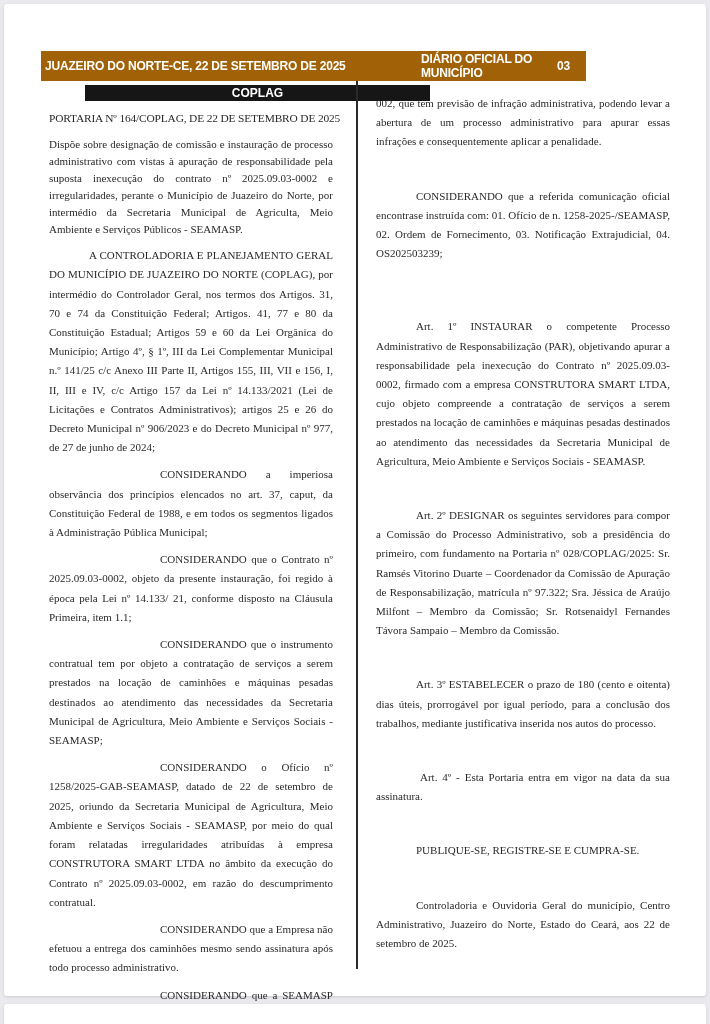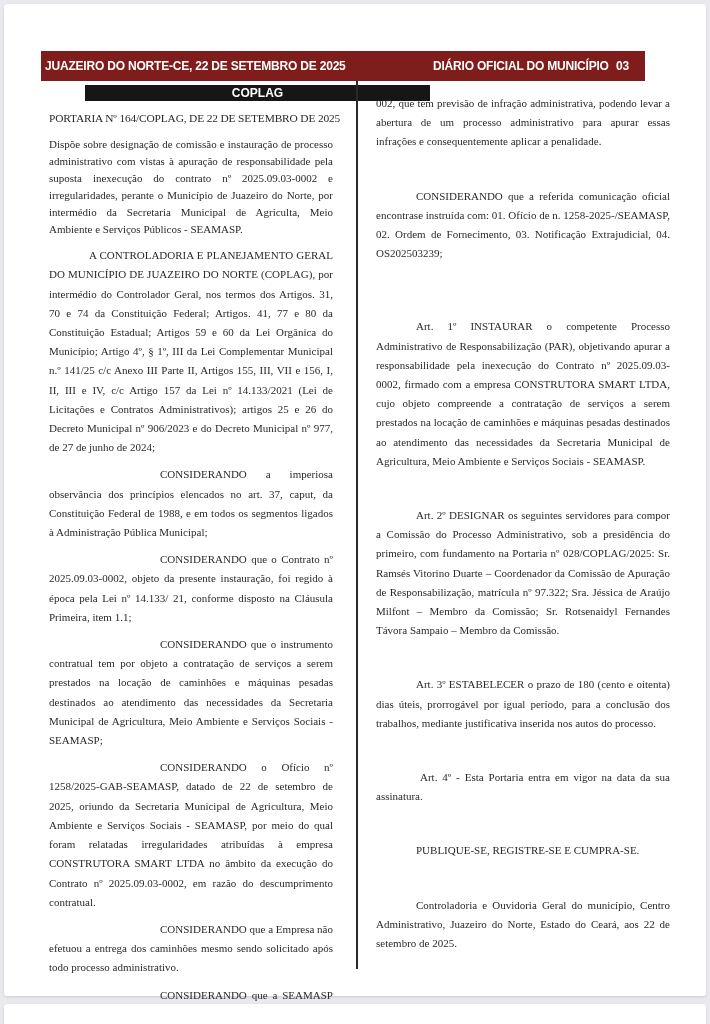--- a/index.html
+++ b/index.html
@@ -1,22 +1,22 @@
 <!DOCTYPE html>
 <html><head>
 <meta charset="utf-8">
 <style>
   * { box-sizing: border-box; margin: 0; padding: 0; }
   html, body { width: 710px; height: 1024px; overflow: hidden; }
   body { background: #e9e9ee; font-family: "Liberation Serif", "DejaVu Serif", serif; color: #2a2a2a; position: relative; }
   .page { position: absolute; left: 4px; top: 4px; width: 702px; height: 992px; background: #ffffff; border-radius: 3px; box-shadow: 0 1px 3px rgba(0,0,0,0.12); }
   .page2 { position: absolute; left: 4px; top: 1004px; width: 702px; height: 40px; background: #ffffff; border-radius: 3px; box-shadow: 0 1px 3px rgba(0,0,0,0.12); }
-  .header-bar { position: absolute; left: 37px; top: 47px; width: 604px; height: 30px; background: #7f1d1d; color: #fff; font-family: "Liberation Sans", "DejaVu Sans", sans-serif; font-weight: bold; font-size: 12px; display: flex; align-items: center; letter-spacing: -0.2px; }
+  .header-bar { position: absolute; left: 37px; top: 47px; width: 545px; height: 30px; background: #a16207; color: #fff; font-family: "Liberation Sans", "DejaVu Sans", sans-serif; font-weight: bold; font-size: 12px; display: flex; align-items: center; letter-spacing: -0.2px; }
   .header-bar .left { position: absolute; left: 4px; }
-  .header-bar .center { position: absolute; left: 392px; }
+  .header-bar .center { position: absolute; left: 380px; }
   .header-bar .page-no { position: absolute; right: 16px; }
   .section-bar { position: absolute; left: 37px; top: 81px; width: 345px; height: 16px; background: #161616; color: #fff; font-family: "Liberation Sans", "DejaVu Sans", sans-serif; font-weight: bold; font-size: 12px; text-align: center; line-height: 16px; margin-left: 44px; }
   .divider { position: absolute; left: 352px; top: 77px; width: 2px; height: 888px; background: #2a2a2a; }
   .col { position: absolute; font-size: 11px; line-height: 19.2px; text-align: justify; }
   .col-left { left: 37px; top: 97px; width: 300px; }
   .col-right { left: 364px; top: 82px; width: 310px; }
   .col p { margin: 8px; }
   .indent { text-indent: 40px; }
   .indent-lg { text-indent: 40px; }
   .portaria-title { text-align: left; font-size: 11.4px; white-space: nowrap; letter-spacing: -0.15px; }
@@ -43,21 +43,21 @@
   <div class="divider"></div>
 
   <div class="col col-left">
     <p class="portaria-title">PORTARIA Nº 164/COPLAG, DE 22 DE SETEMBRO DE 2025</p>
     <p class="ementa">Dispõe sobre designação de comissão e instauração de processo administrativo com vistas à apuração de responsabilidade pela suposta inexecução do contrato nº 2025.09.03-0002 e irregularidades, perante o Município de Juazeiro do Norte, por intermédio da Secretaria Municipal de Agriculta, Meio Ambiente e Serviços Públicos - SEAMASP.</p>
     <p class="indent caps-intro">A CONTROLADORIA E PLANEJAMENTO GERAL DO MUNICÍPIO DE JUAZEIRO DO NORTE (COPLAG), por intermédio do Controlador Geral, nos termos dos Artigos. 31, 70 e 74 da Constituição Federal; Artigos. 41, 77 e 80 da Constituição Estadual; Artigos 59 e 60 da Lei Orgânica do Município; Artigo 4º, § 1º, III da Lei Complementar Municipal n.º 141/25 c/c Anexo III Parte II, Artigos 155, III, VII e 156, I, II, III e IV, c/c Artigo 157 da Lei nº 14.133/2021 (Lei de Licitações e Contratos Administrativos); artigos 25 e 26 do Decreto Municipal nº 906/2023 e do Decreto Municipal nº 977, de 27 de junho de 2024;</p>
     <p class="indent-lg" style="text-indent:111px">CONSIDERANDO a imperiosa observância dos princípios elencados no art. 37, caput, da Constituição Federal de 1988, e em todos os segmentos ligados à Administração Pública Municipal;</p>
     <p style="text-indent:111px">CONSIDERANDO que o Contrato nº 2025.09.03-0002, objeto da presente instauração, foi regido à época pela Lei nº 14.133/ 21, conforme disposto na Cláusula Primeira, item 1.1;</p>
     <p style="text-indent:111px">CONSIDERANDO que o instrumento contratual tem por objeto a contratação de serviços a serem prestados na locação de caminhões e máquinas pesadas destinados ao atendimento das necessidades da Secretaria Municipal de Agricultura, Meio Ambiente e Serviços Sociais - SEAMASP;</p>
     <p style="text-indent:111px">CONSIDERANDO o Ofício nº 1258/2025-GAB-SEAMASP, datado de 22 de setembro de 2025, oriundo da Secretaria Municipal de Agricultura, Meio Ambiente e Serviços Sociais - SEAMASP, por meio do qual foram relatadas irregularidades atribuídas à empresa CONSTRUTORA SMART LTDA no âmbito da execução do Contrato nº 2025.09.03-0002, em razão do descumprimento contratual.</p>
-    <p style="text-indent:111px">CONSIDERANDO que a Empresa não efetuou a entrega dos caminhões mesmo sendo solicitado após todo processo administrativo.</p>
+    <p style="text-indent:111px">CONSIDERANDO que a Empresa não efetuou a entrega dos caminhões mesmo sendo assinatura após todo processo administrativo.</p>
     <p style="text-indent:111px">CONSIDERANDO que a SEAMASP solicitou novamente o cumprimento da ordem de fornecimento por meio da notificação extrajudicial de n' 00212025, mas ainda assim não teve retorno. Em conformidade a notificação consta em contrato este de n. 2025.09.03-</p>
   </div>
 
   <div class="col col-right">
     <p>002, que tem previsão de infração administrativa, podendo levar a abertura de um processo administrativo para apurar essas infrações e consequentemente aplicar a penalidade.</p>
     <div class="gap"></div>
     <p style="text-indent:40px">CONSIDERANDO que a referida comunicação oficial encontrase instruída com: 01. Ofício de n. 1258-2025-/SEAMASP, 02. Ordem de Fornecimento, 03. Notificação Extrajudicial, 04. OS202503239;</p>
     <div class="gap"></div>
     <div class="gap"></div>
     <p style="text-indent:40px">Art. 1º INSTAURAR o competente Processo Administrativo de Responsabilização (PAR), objetivando apurar a responsabilidade pela inexecução do Contrato nº 2025.09.03-0002, firmado com a empresa CONSTRUTORA SMART LTDA, cujo objeto compreende a contratação de serviços a serem prestados na locação de caminhões e máquinas pesadas destinados ao atendimento das necessidades da Secretaria Municipal de Agricultura, Meio Ambiente e Serviços Sociais - SEAMASP.</p>

